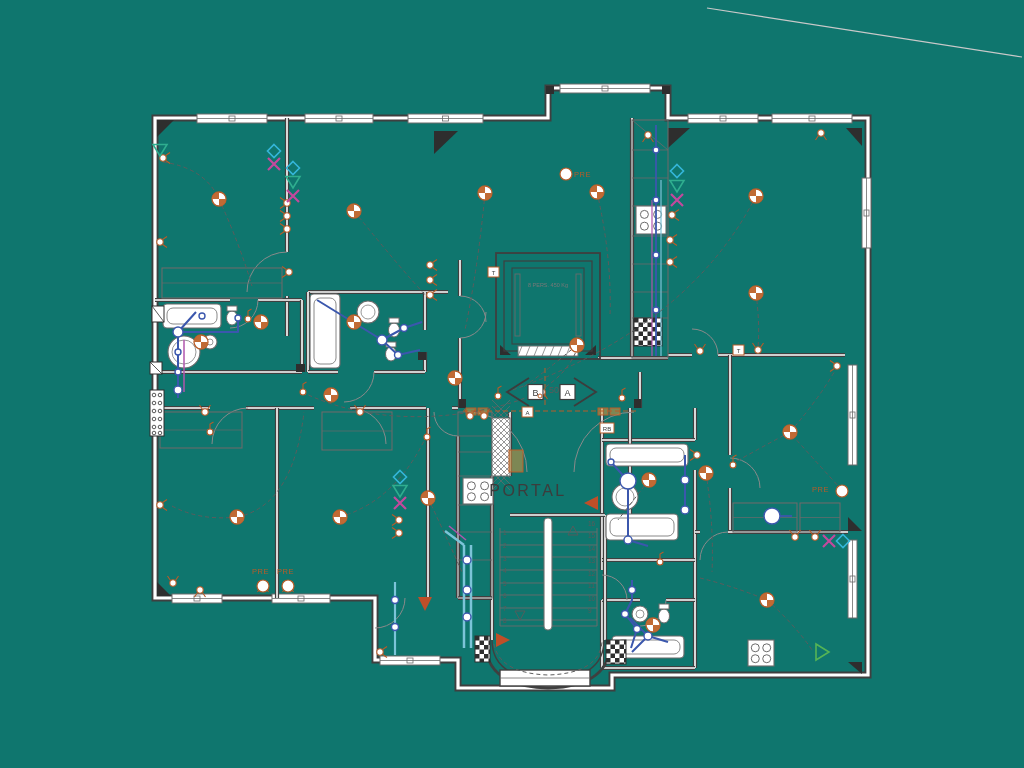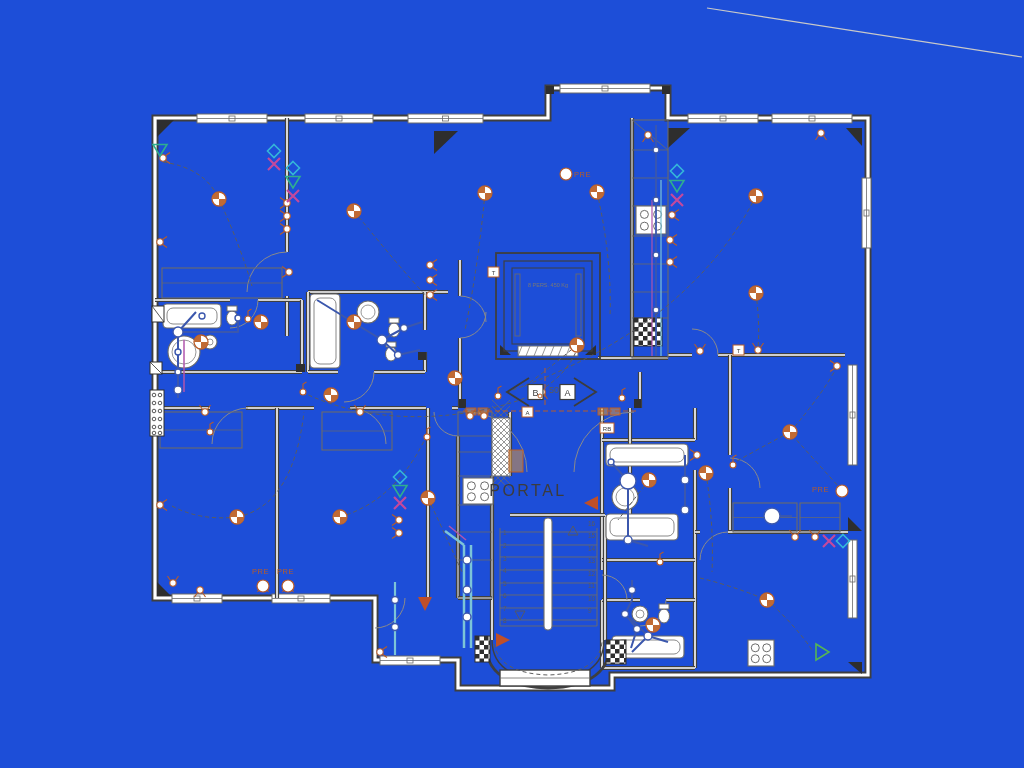--- a/index.html
+++ b/index.html
@@ -1,16 +1,16 @@
 <!DOCTYPE html>
 <html><head>
 <meta charset="utf-8">
 <style>
   html,body{margin:0;padding:0;background:#fff;}
-  #stage{position:relative;width:1024px;height:768px;background:#1d4ed8;overflow:hidden;
+  #stage{position:relative;width:1024px;height:768px;background:#0f766e;overflow:hidden;
          font-family:"Liberation Sans", sans-serif;}
   svg{position:absolute;left:0;top:0;}
 </style>
 </head>
 <body>
 
 <div id="stage">
   <div id="plan-root">
       <svg width="1024" height="768" viewBox="0 0 1024 768">
         <path d="M707,8 L1022,57" fill="none" stroke="#c9c9c9" stroke-width="1.2" stroke-linecap="butt"></path>

